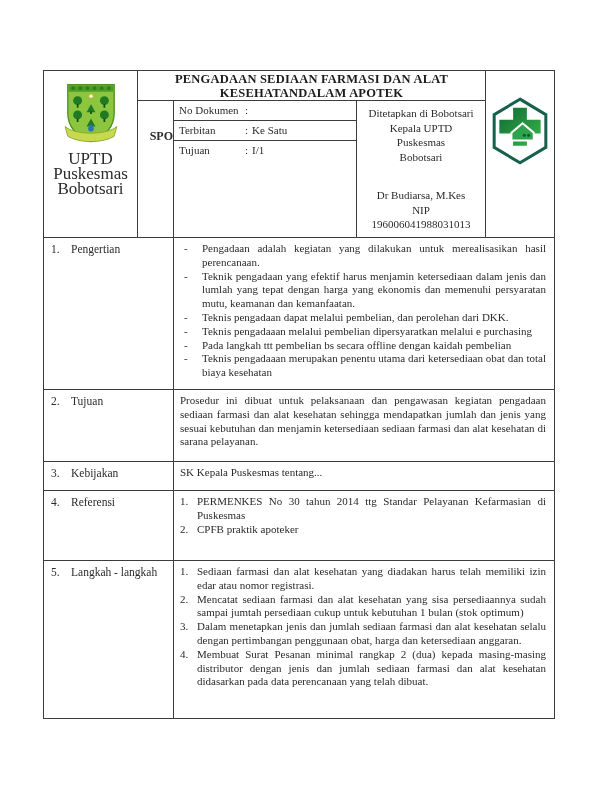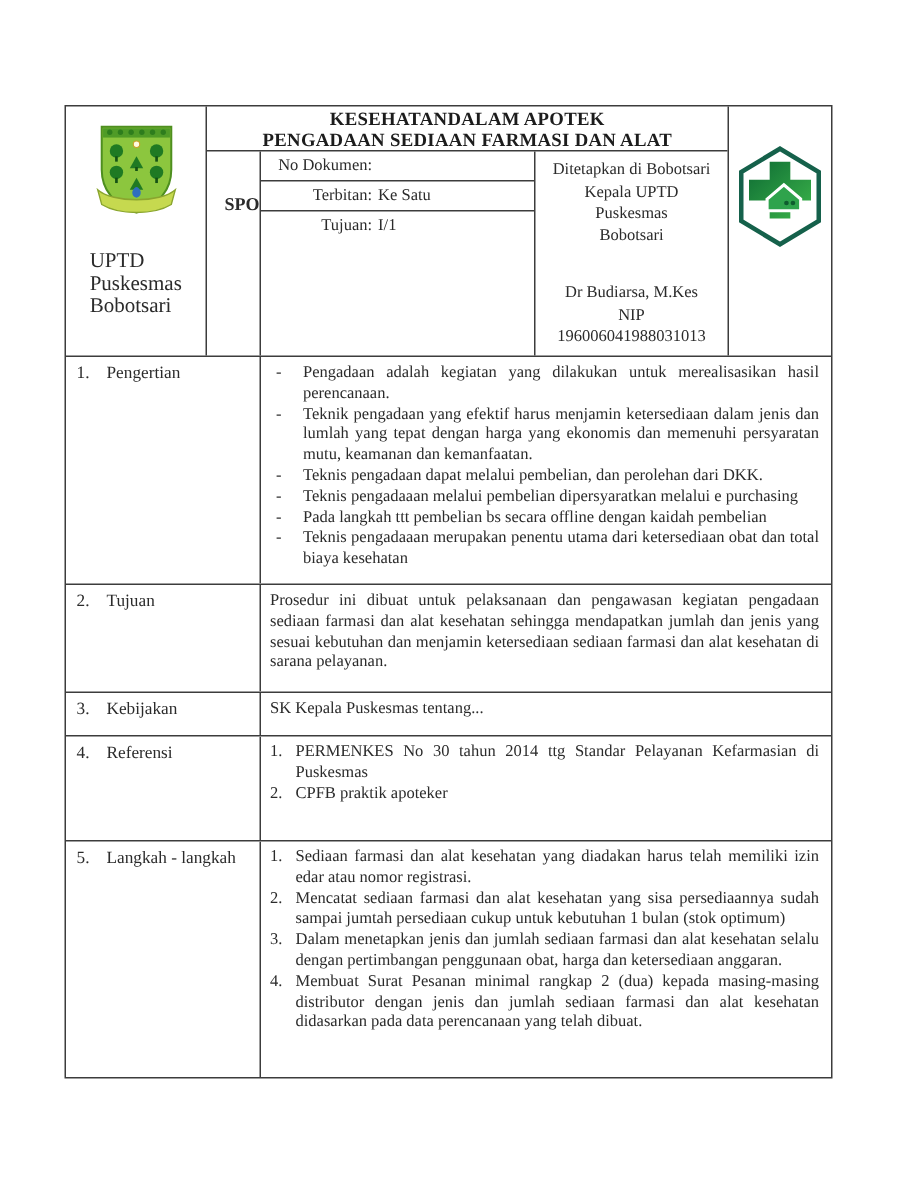--- a/index.html
+++ b/index.html
@@ -18,38 +18,38 @@
     border: 1px solid #3c3c3c;
     background: #fff;
   }
   
   .hrow { display: flex; height: 167px; border-bottom: 1px solid #3c3c3c; }
   .c-logo {
     width: 94px; border-right: 1px solid #3c3c3c;
     display: flex; flex-direction: column; align-items: center;
     padding-top: 10px;
   }
-  .org { margin-top: 20px; font-size: 14px; line-height: 15px; }
+  .org { margin-top: 4px; text-align: center; font-size: 17px; line-height: 15px; }
   .c-mid { flex: 1; display: flex; flex-direction: column; min-width: 0; }
   .title-cell {
     height: 30px; border-bottom: 1px solid #3c3c3c;
     text-align: center; font-weight: bold;
     font-size: 12.5px; line-height: 13.5px; padding-top: 2px;
     letter-spacing: 0.2px; color: #1c1c1c;
   }
   .mid-low { flex: 1; display: flex; min-height: 0; }
   .c-spo {
     width: 36px; border-right: 1px solid #3c3c3c;
     display: flex; justify-content: flex-end;
     padding-top: 28px; font-weight: bold; font-size: 12px;
   }
   .c-fields { width: 183px; border-right: 1px solid #3c3c3c; display: flex; flex-direction: column; font-size: 11px; }
   .frow { height: 20px; border-bottom: 1px solid #3c3c3c; padding: 3px 4px 0 5px; white-space: nowrap; overflow: hidden; }
   .frow.last { border-bottom: none; flex: 1; }
-  .flabel { display: inline-block; width: 66px; text-align: right; }
+  .flabel { display: inline-block; width: 66px; }
   .fvalue { margin-left: 4px; text-align: center; }
   .c-approve { flex: 1; text-align: center; font-size: 11px; line-height: 14.5px; padding: 5px 2px 0 2px; overflow: hidden; }
   .signer { margin-top: 24px; }
   .c-cross { width: 69px; border-left: 1px solid #3c3c3c; display: flex; justify-content: center; padding-top: 24px; }
   
   .brow { display: flex; border-bottom: 1px solid #3c3c3c; overflow: hidden; }
   .brow.last { border-bottom: none; }
   .h-s1 { height: 152px; } .h-s2 { height: 72px; } .h-s3 { height: 29px; }
   .h-s4 { height: 70px; }  .h-s5 { height: 157px; }
   .bl { width: 130px; border-right: 1px solid #3c3c3c; padding: 5px 4px 0 7px; font-size: 11.5px; display: flex; }
@@ -96,22 +96,22 @@
       </svg>
       <div class="org">
         <div>UPTD</div>
         <div>Puskesmas</div>
         <div>Bobotsari</div>
       </div>
     </div>
 
     <div class="c-mid">
       <div class="title-cell">
+        <div>PENGADAAN SEDIAAN FARMASI DAN ALAT</div>
         <div>KESEHATANDALAM APOTEK</div>
-        <div>PENGADAAN SEDIAAN FARMASI DAN ALAT</div>
       </div>
       <div class="mid-low">
         <div class="c-spo">
           <span>SPO</span>
         </div>
         <div class="c-fields">
           <div class="frow">
             <span class="flabel">No Dokumen</span><span>:</span><span class="fvalue"></span>
           </div>
           <div class="frow">

